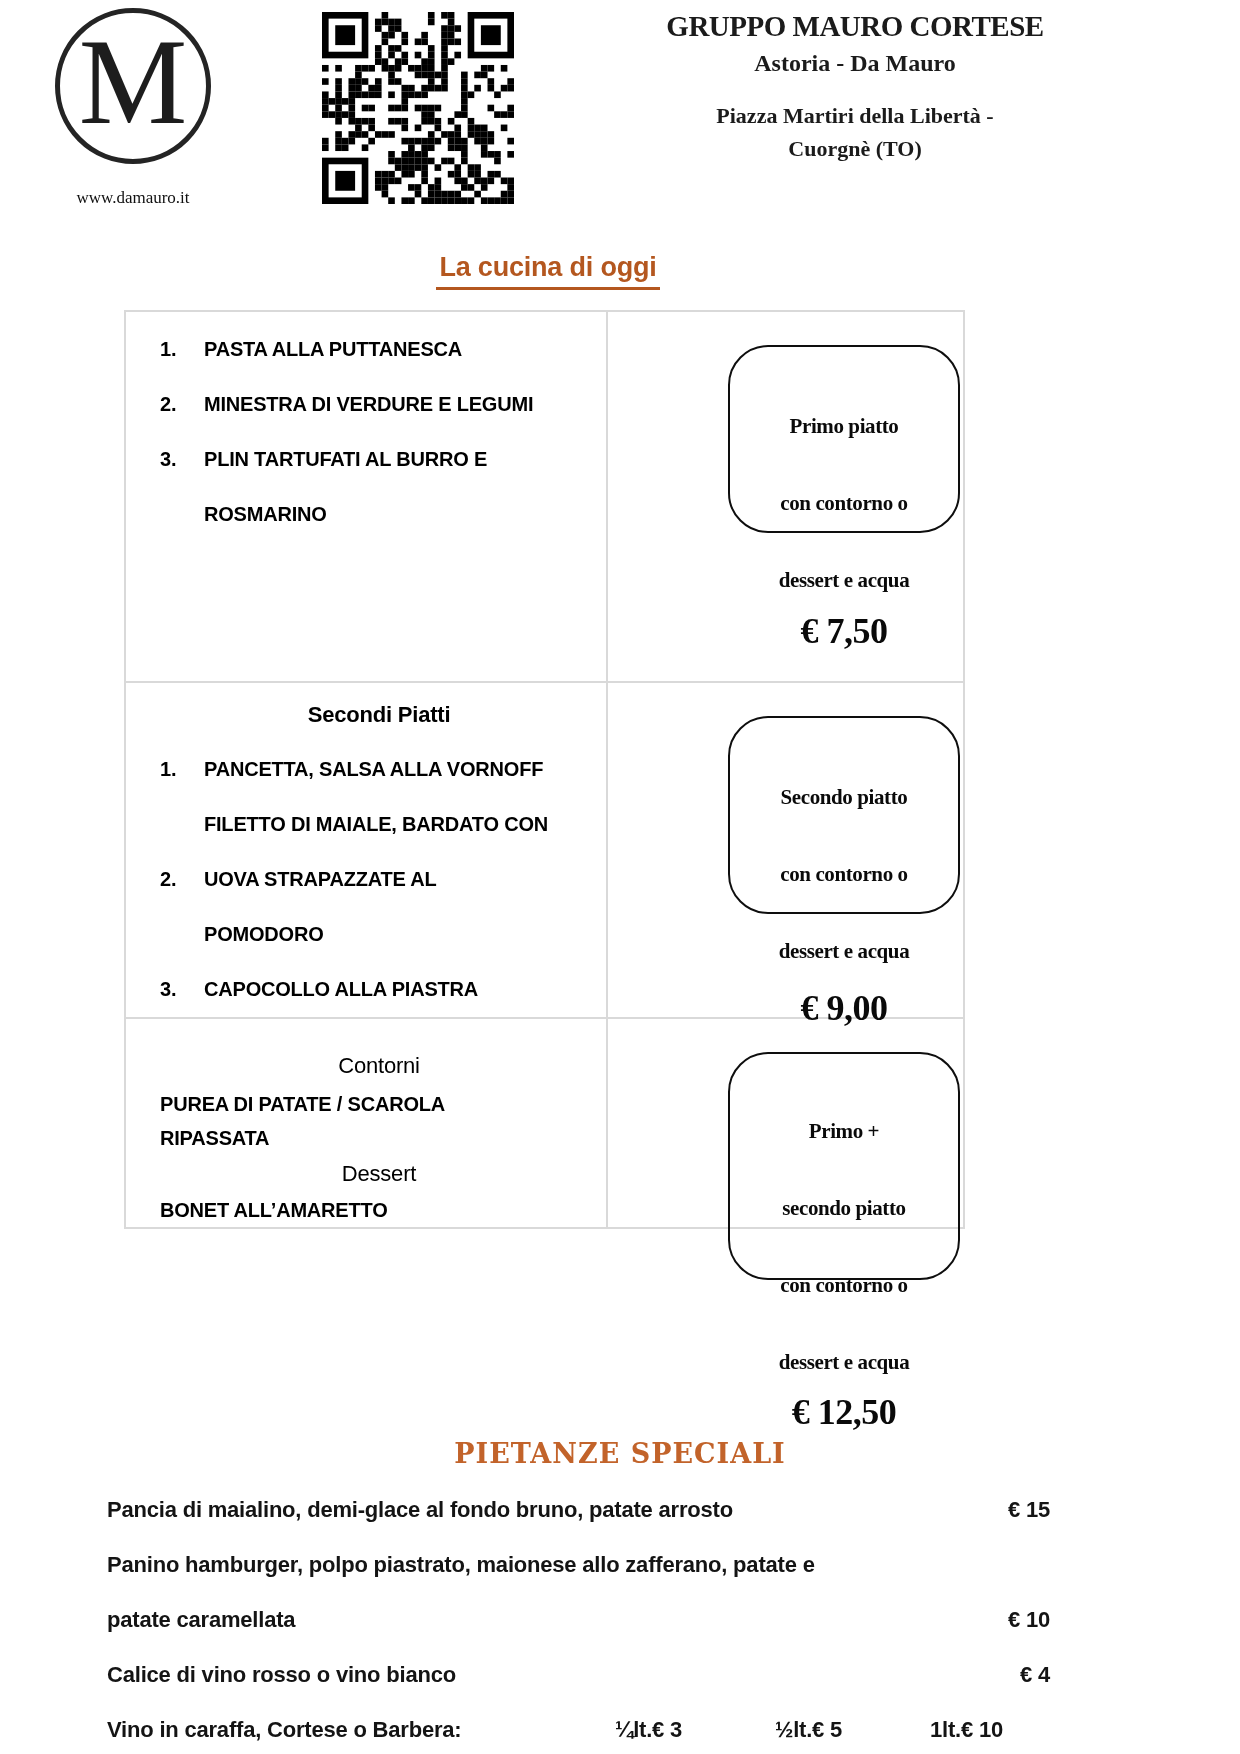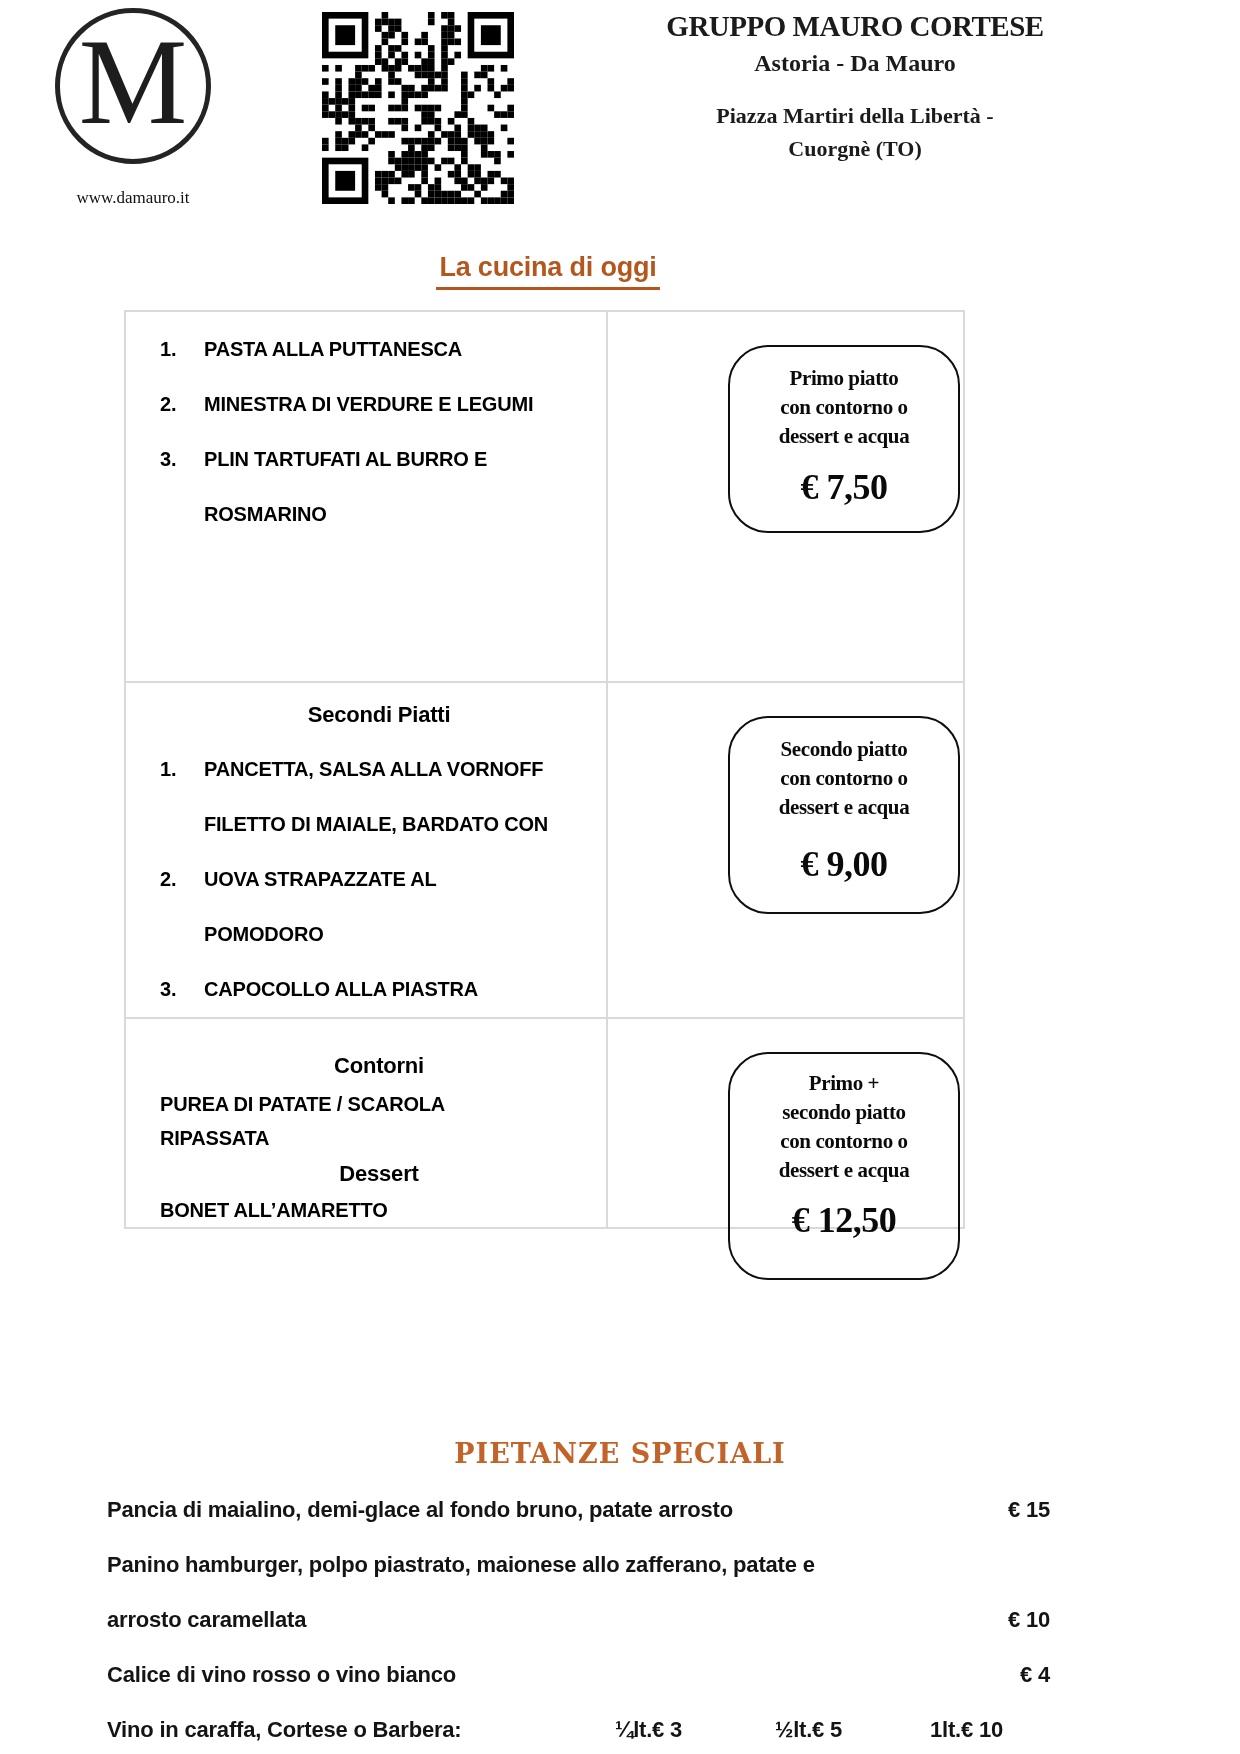--- a/index.html
+++ b/index.html
@@ -32,28 +32,28 @@
   .row1{height:369px;}　.row2{height:394px;}　.row3{height:351px;}
   .cell-l{width:482px;flex:none;border-right:2px solid #d9d9d9;box-sizing:border-box;
     padding:10px 8px 0 34px;}
   .cell-r{flex:1;position:relative;}
   .mlist{font-weight:bold;font-size:20px;line-height:55px;color:#000;letter-spacing:-0.2px;}
   .mi{display:flex;}
   .mi .num{width:44px;flex:none;}
   .mi .txt{flex:1;}
   .row-head{text-align:center;font-size:22px;font-weight:bold;line-height:55px;letter-spacing:-0.2px;}
   .cell-l.r3{padding-top:26px;}
-  .r3-head{text-align:center;font-size:22px;font-weight:bold;line-height:42px;letter-spacing:-0.2px;}
+  .r3-head{text-align:center;font-size:22px;font-weight:normal;line-height:42px;letter-spacing:-0.2px;}
   .r3-head.dess{line-height:38px;}
   .r3-line{font-size:20px;font-weight:bold;line-height:34px;letter-spacing:-0.2px;}
   
   .pbox{position:absolute;left:120px;top:33px;width:232px;box-sizing:border-box;
     border:2.5px solid #0e0e0e;border-radius:40px;text-align:center;
     font-family:"Liberation Serif",serif;font-weight:bold;color:#0a0a0a;padding-top:17px;}
-  .pbox .bl{font-size:21px;line-height:29px;letter-spacing:-0.4px;}
+  .pbox .bl{font-size:21px;line-height:29px;letter-spacing:-0.4px;margin-top:48px;}
   .pbox .price{font-size:36px;letter-spacing:-0.5px;}
   .pbox1{height:188px;}  .pbox1 .price{margin-top:15px;}
   .pbox2{height:198px;}  .pbox2 .price{margin-top:21px;}
   .pbox3{height:228px;padding-top:15px;}  .pbox3 .price{margin-top:14px;}
   
   .sp-title{position:absolute;left:0;top:1438px;width:1240px;text-align:center;
     font-family:"DejaVu Serif",serif;font-weight:bold;font-size:27px;color:#c2632a;letter-spacing:1px;}
   .sp-list{position:absolute;left:107px;top:1482px;width:943px;
     font-weight:bold;font-size:22px;line-height:55px;color:#141414;letter-spacing:-0.2px;}
   .sp-row{display:flex;justify-content:space-between;}
@@ -506,21 +506,21 @@
 
 <div class="sp-list">
   <div class="sp-row">
     <span>Pancia di maialino, demi-glace al fondo bruno, patate arrosto</span>
     <span class="pr">€ 15</span>
   </div>
   <div class="sp-row">
     <span>Panino hamburger, polpo piastrato, maionese allo zafferano, patate e</span>
   </div>
   <div class="sp-row">
-    <span>arrosto caramellata</span>
+    <span>patate caramellata</span>
     <span class="pr">€ 10</span>
   </div>
   <div class="sp-row">
     <span>Calice di vino rosso o vino bianco</span>
     <span class="pr">€ 4</span>
   </div>
   <div class="sp-caraffa">
     <span class="lab">Vino in caraffa, Cortese o Barbera:</span>
     <span class="o1">¼lt.€ 3</span>
     <span class="o2">½lt.€ 5</span>

